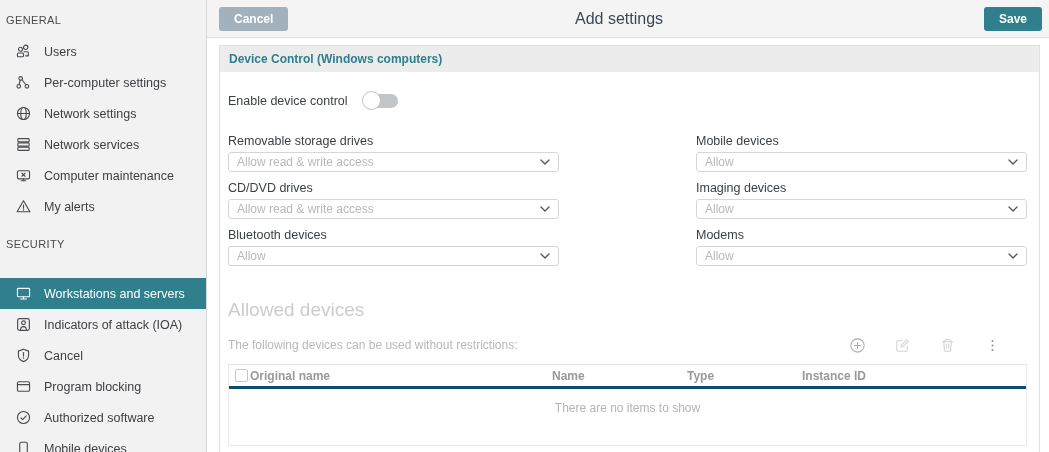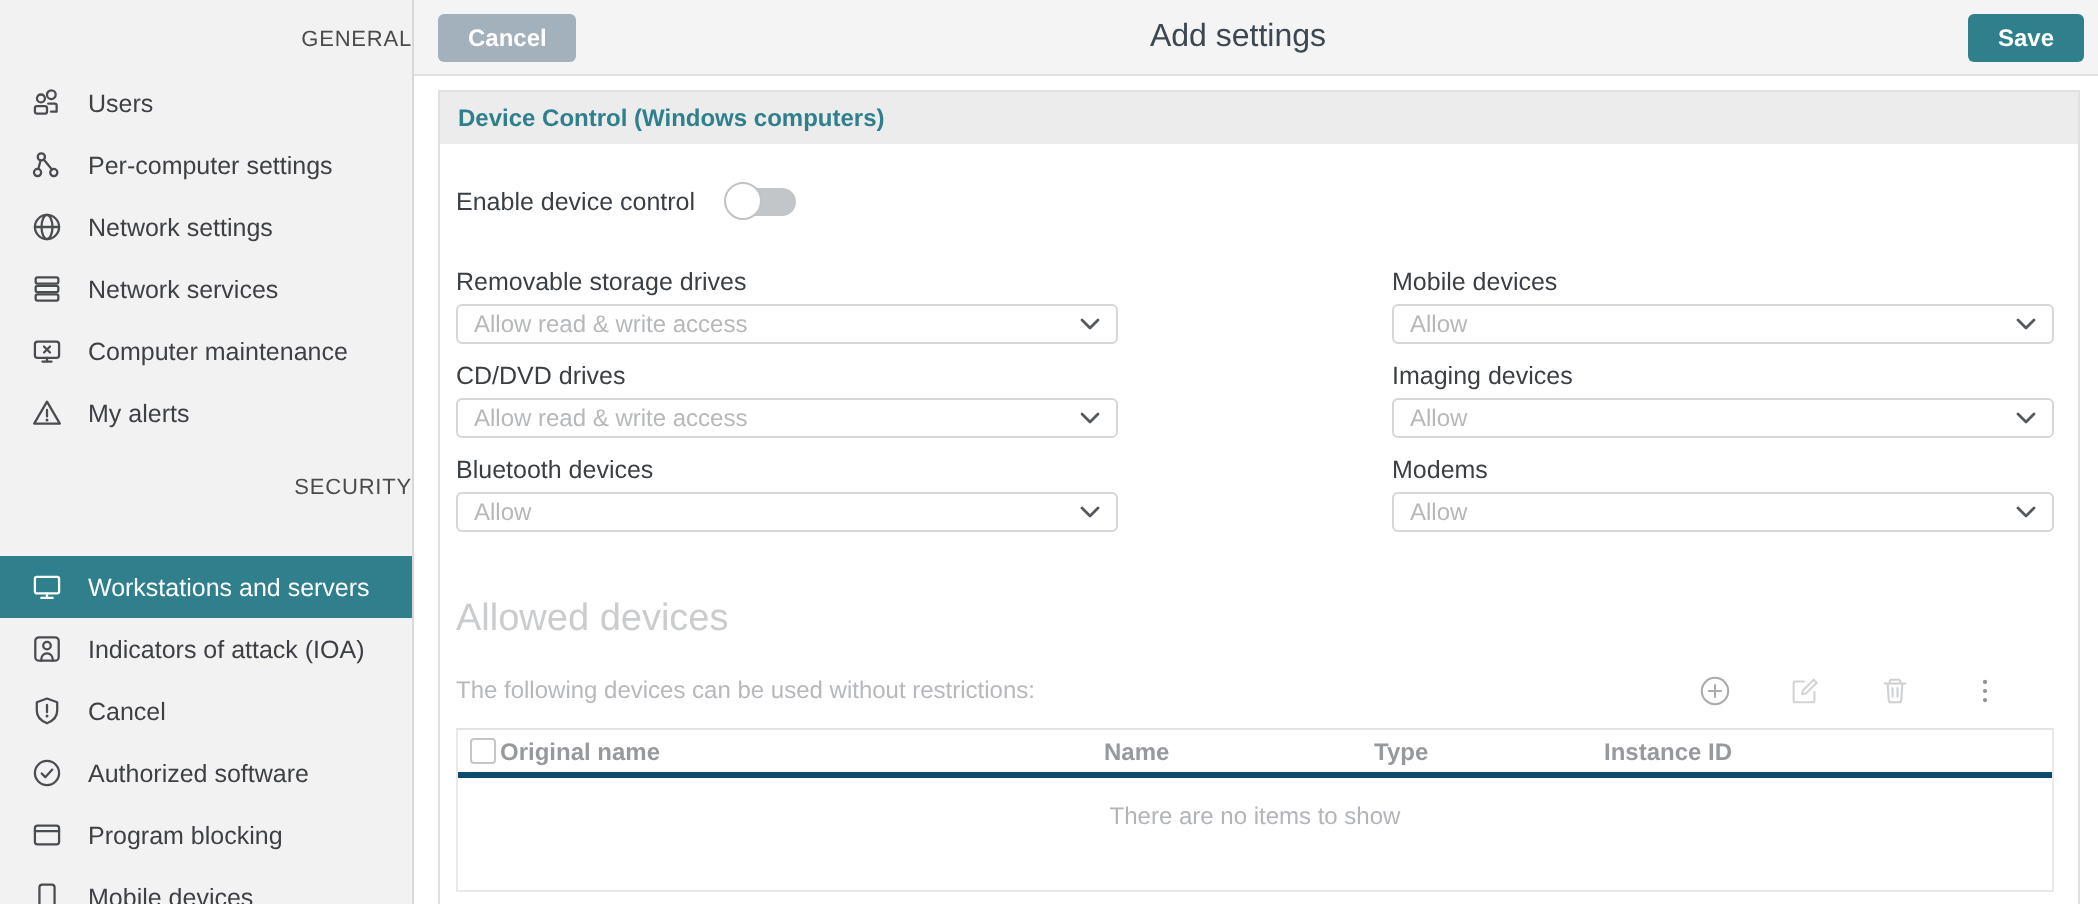--- a/index.html
+++ b/index.html
@@ -4,21 +4,21 @@
 <style>
   * { box-sizing: border-box; margin: 0; padding: 0; }
   html,body { width:1049px; height:452px; overflow:hidden; }
   body { font-family:"Liberation Sans","DejaVu Sans",sans-serif; background:#fff; }
   .app { display:flex; width:1049px; height:452px; overflow:hidden; }
 
   
   .sidebar { width:207px; min-width:207px; height:100%; background:#f2f2f3;
              border-right:1px solid #d8d8d8; overflow:hidden; }
   .side-section-label { font-size:11px; color:#4b4b4b; letter-spacing:.4px;
-             padding-left:6px; margin:14px 0 10px;text-align:right; }
+             padding-left:6px; margin:14px 0 10px; }
   .side-section-label.security { margin:16px 0 20px; }
   .side-item { display:flex; align-items:center; height:31px; padding-left:14px;
              font-size:12.5px; color:#3e4044; cursor:pointer; }
   .side-item .icn { width:18px; height:18px; margin-right:12px; color:#4a4c50;
              display:flex; align-items:center; justify-content:center; flex:none; }
   .side-item.selected { background:#2f7f8c; color:#ffffff;margin-top:28px; }
   .side-item.selected .icn { color:#fff; }
   .icn svg { width:17px; height:17px; display:block; }
   .icn svg * { fill:none; stroke:currentColor; stroke-width:1.2;
                stroke-linecap:round; stroke-linejoin:round; }
@@ -190,35 +190,35 @@
             <path d="M9 5.8v3.8"></path>
             <circle class="dotfill" cx="9" cy="11.7" r="0.8"></circle>
           </svg>
       </span>
       <span>Cancel</span>
     </div>
 
     <div class="side-item">
       <span class="icn">
         <svg viewBox="0 0 18 18">
+            <rect x="2.6" y="4" width="12.8" height="10" rx="1.4"></rect>
+            <path d="M2.6 7h12.8"></path>
+          </svg>
+      </span>
+      <span>Program blocking</span>
+    </div>
+
+    <div class="side-item">
+      <span class="icn">
+        <svg viewBox="0 0 18 18">
             <circle cx="9" cy="9" r="6.4"></circle>
             <path d="M6.2 9.3l1.9 1.9 3.7-4"></path>
           </svg>
       </span>
       <span>Authorized software</span>
-    </div>
-
-    <div class="side-item">
-      <span class="icn">
-        <svg viewBox="0 0 18 18">
-            <rect x="2.6" y="4" width="12.8" height="10" rx="1.4"></rect>
-            <path d="M2.6 7h12.8"></path>
-          </svg>
-      </span>
-      <span>Program blocking</span>
     </div>
 
     <div class="side-item">
       <span class="icn">
         <svg viewBox="0 0 18 18">
             <rect x="5" y="2.4" width="8" height="13.2" rx="1.5"></rect>
             <path d="M8 13.4h2"></path>
           </svg>
       </span>
       <span>Mobile devices</span>

